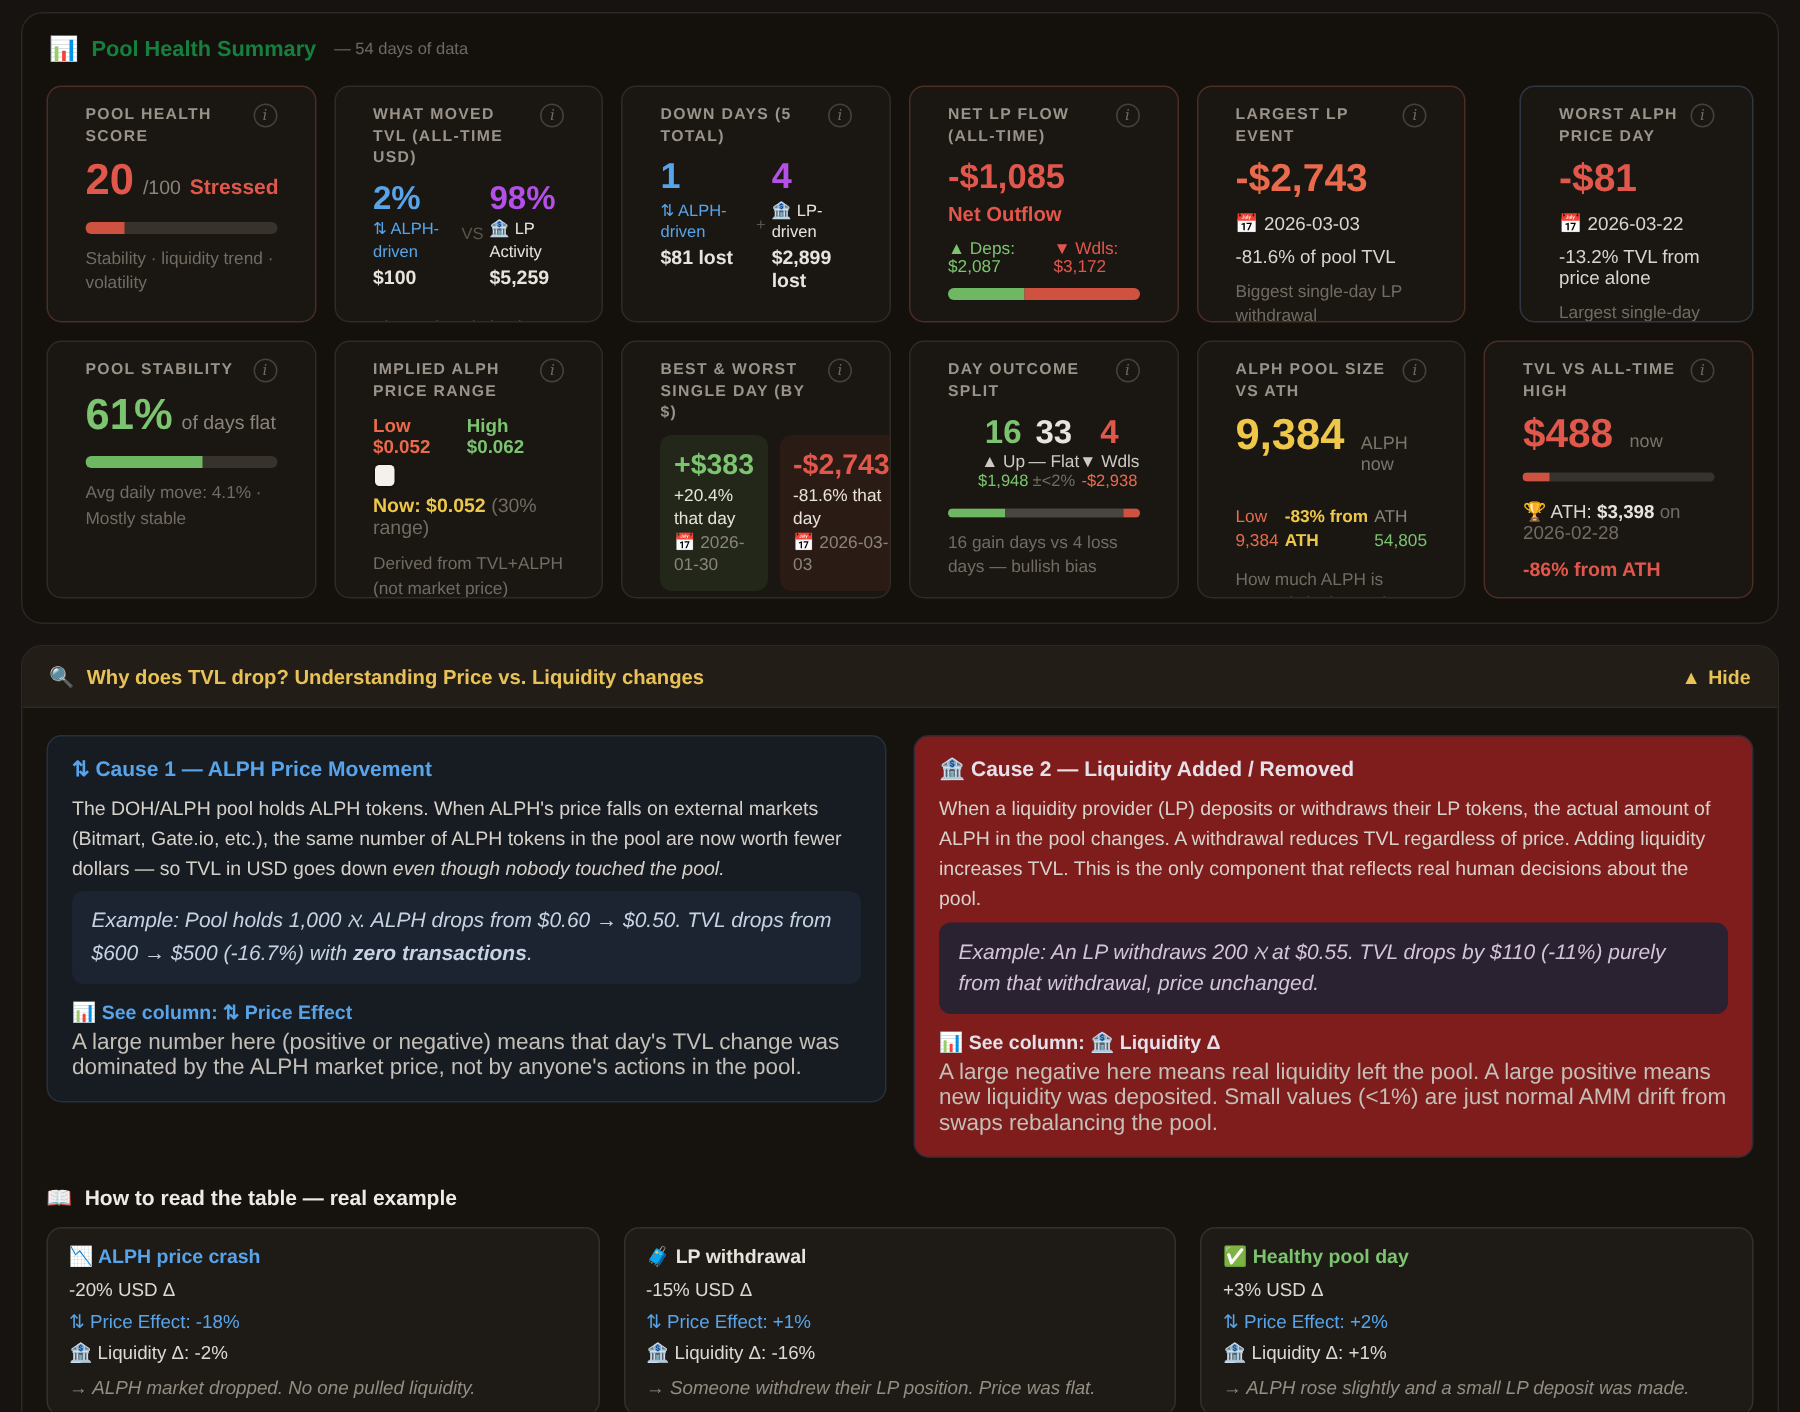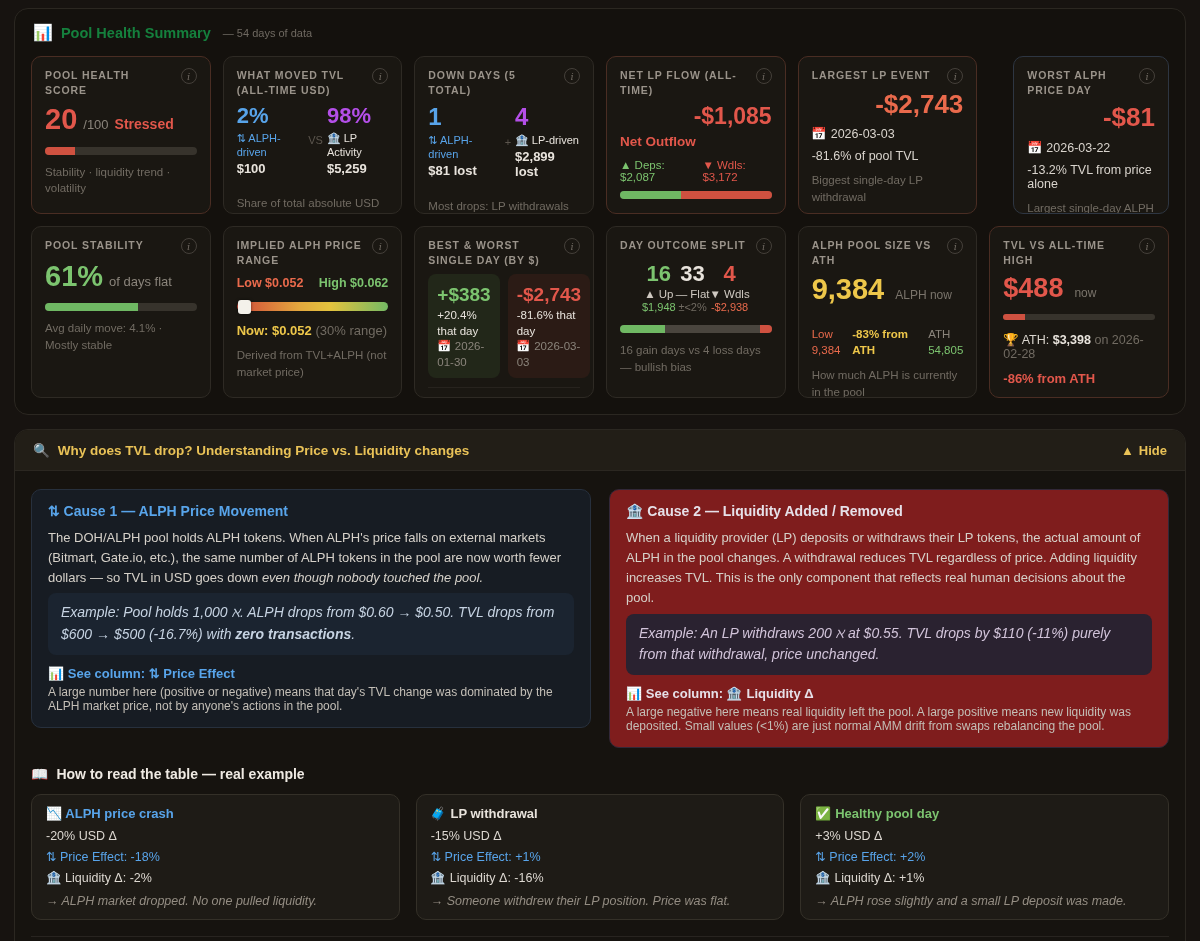--- a/index.html
+++ b/index.html
@@ -9,40 +9,40 @@
   .panel { margin:8px 14px 0; background:#14110d; border:1px solid #2b2721; border-radius:14px; }
 
   
   .sum-head { display:flex; align-items:center; gap:8px; padding:14px 18px 2px; }
   .sum-title { font-size:14.5px; font-weight:bold; color:#15803d; }
   .sum-sub { font-size:11px; color:#6f6961; margin-left:4px; }
 
   
   .cards-grid { display:grid; grid-template-columns:repeat(6,1fr); grid-template-rows:158px 172px;
     gap:12px; padding:12px 16px 16px; }
-  .card { background:#1a1712; border:1px solid #2e2a24; border-radius:10px; padding:11px 13px;
+  .card { background:#1a1712; border:1px solid #2e2a24; border-radius:10px; padding:11px 25px;
     display:flex; flex-direction:column; overflow:hidden; }
   .card.b-red { border-color:#4a2d23; }
   .card.b-blue { border-color:#2e3642;margin-left:24px; }
   .card-head { display:flex; justify-content:space-between; gap:6px; margin-bottom:7px; }
   .card-title { font-size:10.5px; letter-spacing:0.9px; font-weight:bold; color:#9a938a; line-height:1.4; }
   .info { flex:none; width:16px; height:16px; border:1.5px solid #45403a; border-radius:50%;
     color:#6f6961; font-size:10px; display:flex; align-items:center; justify-content:center;
     font-family:"DejaVu Serif", serif; font-style:italic; cursor:pointer; }
   .info::before { content:"i"; }
 
   .bar { height:8px; border-radius:4px; background:#37332c; overflow:hidden; display:flex; margin-top:4px; }
   .bar > span { height:100%; display:block; }
   .fill-red { background:#cf5140; } .fill-green { background:#6fb863; }
   .fill-blue { background:#4f9be6; } .fill-purple { background:#a939dd; }
   .fill-gold { background:#e5b63c; } .fill-gray { background:#4a453e; }
   .fill-rest { flex:1; }
   .card-note { font-size:11.5px; color:#716b62; line-height:1.45; margin-top:9px; }
 
-  .big { font-size:29px; font-weight:bold; line-height:1.05;text-align:right; }
+  .big { font-size:29px; font-weight:bold; line-height:1.05; }
   .red { color:#e2574b; } .orange { color:#ea6a4c; } .green { color:#7cc46f; }
   .blue { color:#58a4ea; } .purple { color:#b44fe8; } .gold { color:#eec74a; }
   .white { color:#e8e3dc; } .gray { color:#8a847b; } .dgray { color:#716b62; }
   .suffix { font-size:12px; color:#7a746b; font-weight:normal; margin-left:5px; }
 
   .vrow { display:flex; align-items:baseline; gap:6px; }
   .duo { display:flex; justify-content:space-between; gap:4px; }
   .duo .col { display:flex; flex-direction:column; gap:2px; min-width:0; }
   .duo .pct { font-size:22px; font-weight:bold; line-height:1.1; }
   .duo .lbl { font-size:11px; line-height:1.3; }
@@ -62,21 +62,21 @@
   .now-line { font-size:13px; margin-top:12px; }
 
   .bw-row { display:flex; gap:8px; }
   .bw-box { flex:1; border-radius:8px; padding:8px 9px; font-size:11.5px; line-height:1.35; }
   .bw-best { background:rgba(104,185,92,0.10); }
   .bw-worst { background:rgba(196,70,50,0.10); }
   .bw-val { font-size:19px; font-weight:bold; }
   .bw-stats { display:flex; gap:10px; font-size:11px; color:#6f6961; margin-top:9px;
     padding-top:8px; border-top:1px solid #27231e; line-height:1.5; }
 
-  .trio { display:flex; justify-content:center; text-align:center; }
+  .trio { display:flex; justify-content:flex-end; text-align:center; }
   .trio .col { display:flex; flex-direction:column; gap:1px; }
   .trio .cnt { font-size:22px; font-weight:bold; }
   .trio .lbl { font-size:11.5px; color:#cfc9c1; }
   .trio .amt { font-size:11px; }
 
   .ath-row { display:flex; justify-content:space-between; gap:4px; font-size:11.5px; margin-top:10px; line-height:1.4; }
   .ath-row .c { display:flex; flex-direction:column; }
 
   
   .exp { margin:14px 14px 0; background:#16130f; border:1px solid #2b2721; border-radius:14px; overflow:hidden; }
@@ -93,21 +93,21 @@
   .cause h3 { font-size:14px; margin-bottom:9px; }
   .cause-1 h3 { color:#58a4ea; }
   .cause-2 h3 { color:#e6e0e8; }
   .cause p { font-size:13px; line-height:1.55; color:#d6d1c9; }
   .ex-box { border-radius:8px; padding:9px 13px; font-style:italic; font-size:14px; line-height:1.55; margin:5px 0; }
   .ex-1 { background:#1b2430; color:#c6d3e2; }
   .ex-2 { background:#2a2230; color:#d2c4da; }
   .see-line { font-size:13px; font-weight:bold; margin:11px 0 4px; }
   .cause-1 .see-line { color:#58a4ea; }
   .cause-2 .see-line { color:#e6e0e8; }
-  .cause .tail { font-size:12px; color:#c4bfb7; }
+  .cause .tail { font-size:15px; color:#c4bfb7; }
 
   .howto { margin-top:18px; }
   .howto h3 { font-size:14px; color:#efeae3; display:flex; gap:8px; align-items:center; }
   .ex-cards { display:flex; gap:16px; margin-top:12px; }
   .ex-card { flex:1; background:#1e1b16; border:1px solid #343028; border-radius:10px; padding:11px 14px; font-size:12.5px; }
   .ex-card .t { font-weight:bold; font-size:13px; margin-bottom:8px; }
   .ex-card .l { margin:6px 0; color:#ddd8d1; }
   .ex-card .l.blue { color:#58a4ea; }
   .ex-card .concl { margin-top:9px; font-style:italic; color:#948d83; }
 

